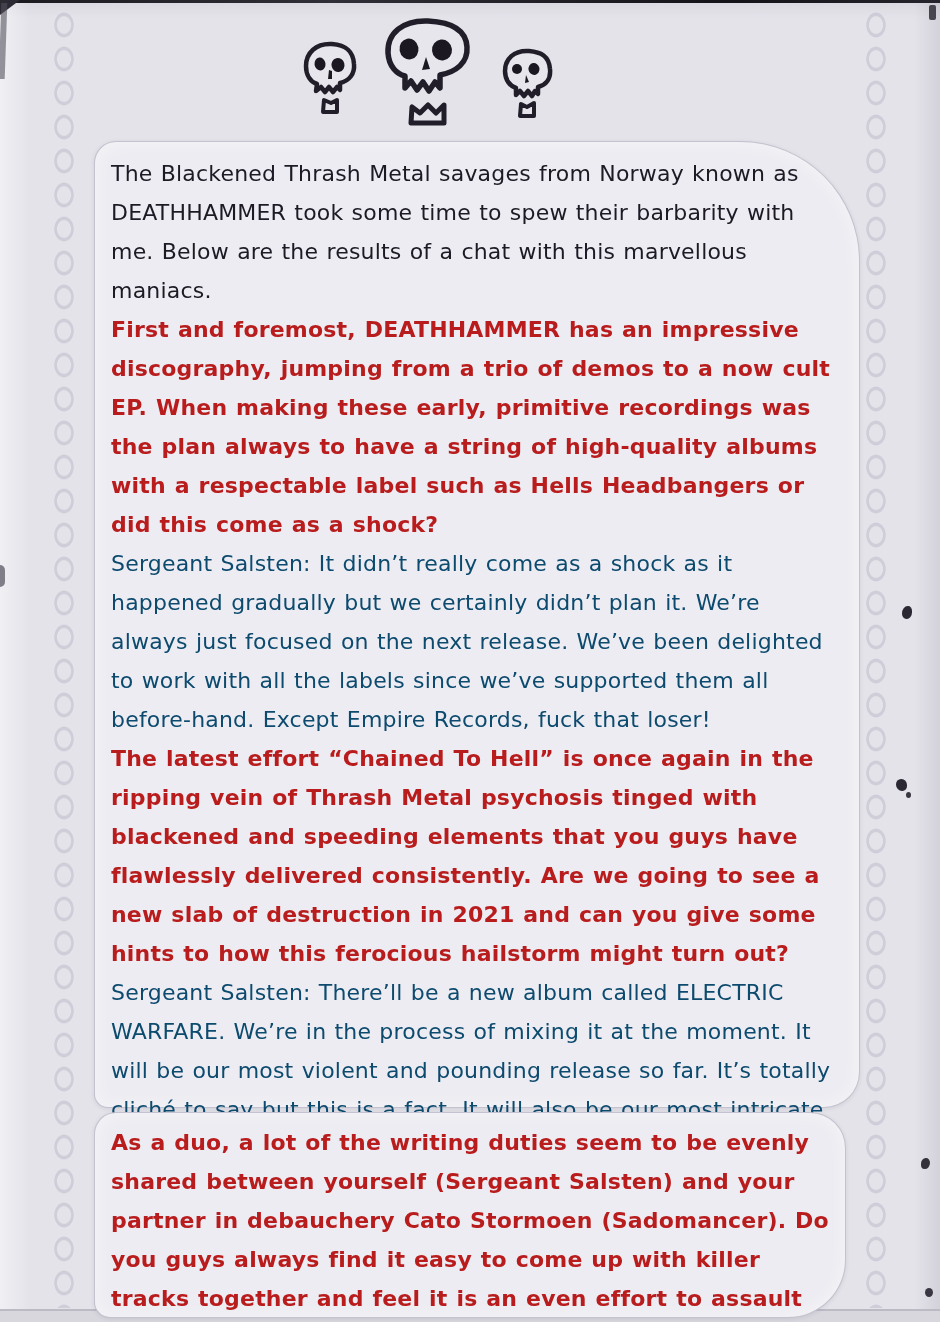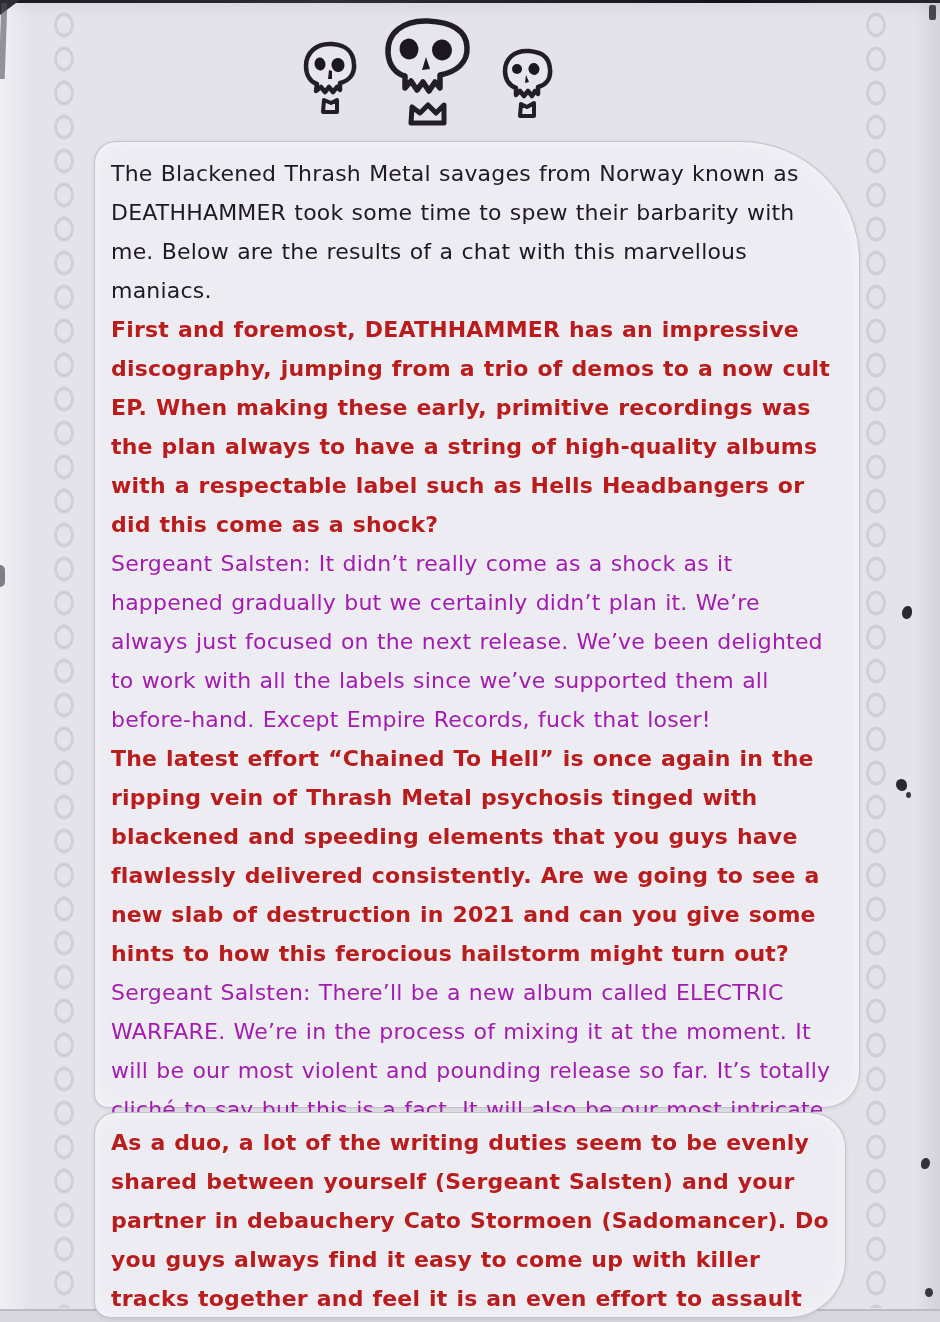--- a/index.html
+++ b/index.html
@@ -80,21 +80,21 @@
   .sheet-2 {
     left: 94px; top: 1112px; width: 752px; height: 206px;
     border-radius: 22px 36px 58px 16px;
     padding: 10px 15px 0 16px;
   }
   .sheet p {
     margin: 0;
     font-size: 22px;
     line-height: 39px;
     letter-spacing: .2px;
-    color: #a21caf;
+    color: #0c4a6e;
     word-spacing: 1px;
   }
   .sheet p.q { font-weight: bold; color: #b91c1c; }
   .sheet p.intro { color: #1d1a25; }
 </style>
 </head>
 <body>
 
 <div class="scan-page">
 

